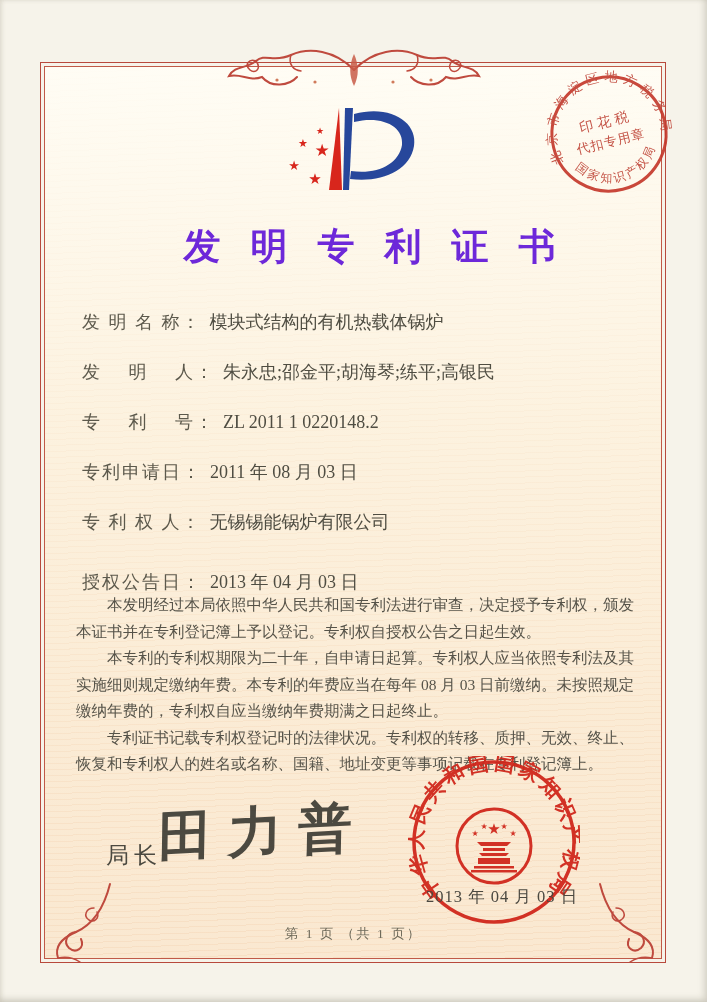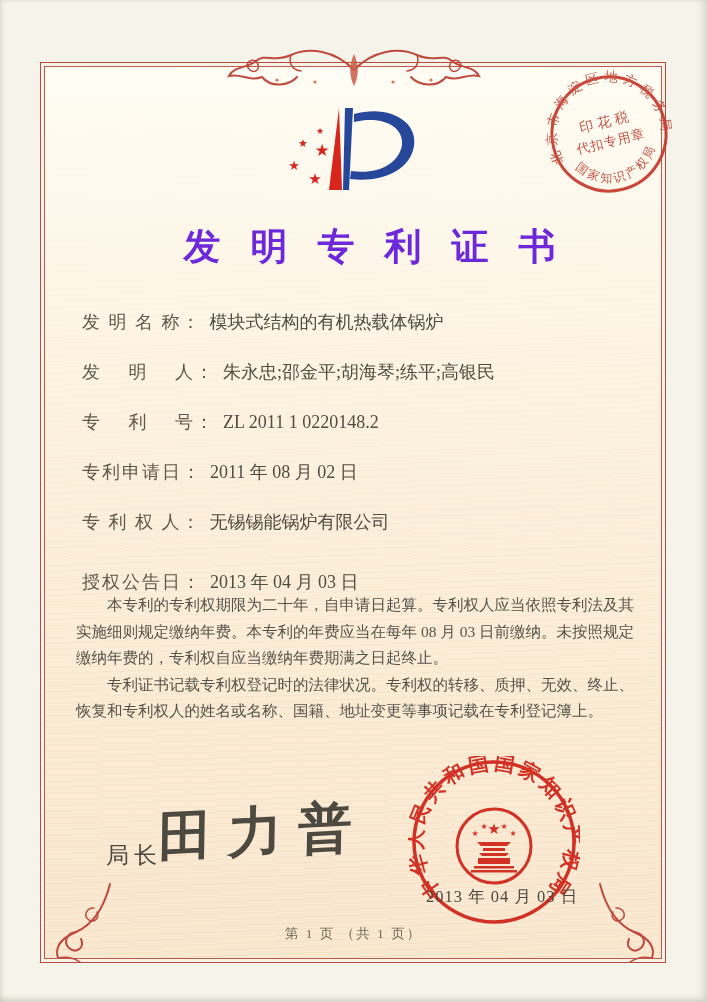--- a/index.html
+++ b/index.html
@@ -149,31 +149,32 @@
     <div class="field-row fr0">
       <span class="lbl">发 明 名 称：</span><span class="val">模块式结构的有机热载体锅炉</span>
     </div>
     <div class="field-row fr1">
       <span class="lbl">发　 明　 人：</span><span class="val">朱永忠;邵金平;胡海琴;练平;高银民</span>
     </div>
     <div class="field-row fr2">
       <span class="lbl">专　 利　 号：</span><span class="val">ZL 2011 1 0220148.2</span>
     </div>
     <div class="field-row fr3">
-      <span class="lbl">专利申请日：</span><span class="val">2011 年 08 月 02 日</span>
+      <span class="lbl">专利申请日：</span><span class="val">2011 年 08 月 03 日</span>
     </div>
     <div class="field-row fr4">
       <span class="lbl">专 利 权 人：</span><span class="val">无锡锡能锅炉有限公司</span>
     </div>
     <div class="field-row fr5">
       <span class="lbl">授权公告日：</span><span class="val">2013 年 04 月 03 日</span>
     </div>
   </div>
 
   <div class="body-text">
+    <p>本发明经过本局依照中华人民共和国专利法进行审查，决定授予专利权，颁发本证书并在专利登记簿上予以登记。专利权自授权公告之日起生效。</p>
     <p>本专利的专利权期限为二十年，自申请日起算。专利权人应当依照专利法及其实施细则规定缴纳年费。本专利的年费应当在每年 08 月 03 日前缴纳。未按照规定缴纳年费的，专利权自应当缴纳年费期满之日起终止。</p>
     <p>专利证书记载专利权登记时的法律状况。专利权的转移、质押、无效、终止、恢复和专利权人的姓名或名称、国籍、地址变更等事项记载在专利登记簿上。</p>
   </div>
 
   <div class="director">局长</div>
   <div class="signature">田力普</div>
 
   <svg class="main-seal" width="172" height="176" viewBox="0 0 172 176">
     <circle cx="86" cy="86" r="80" fill="none" stroke="#d0281c" stroke-width="3.5"></circle>
     <defs>

